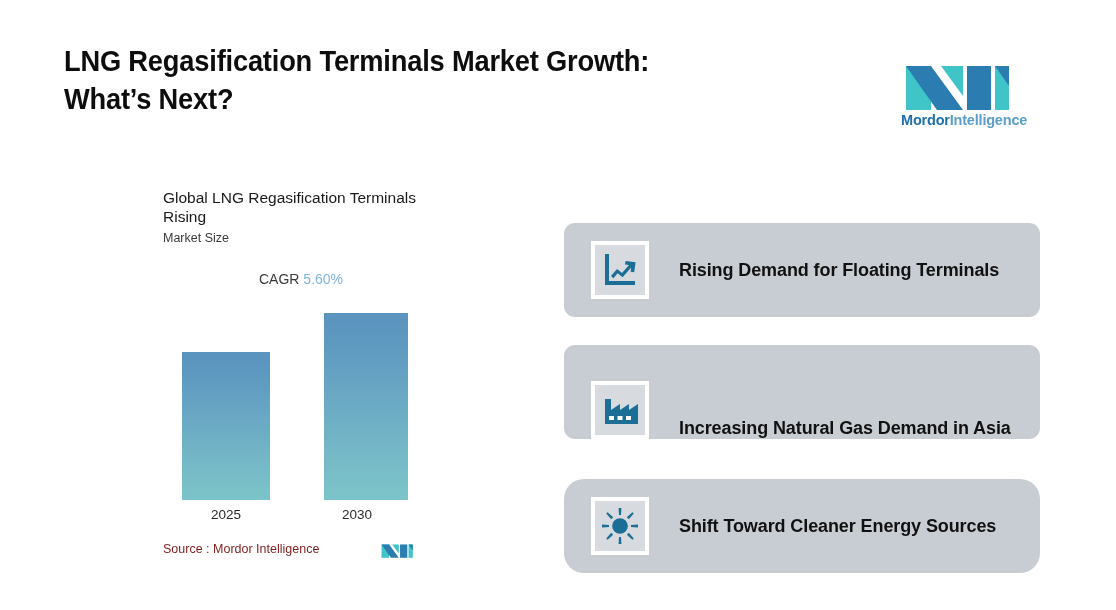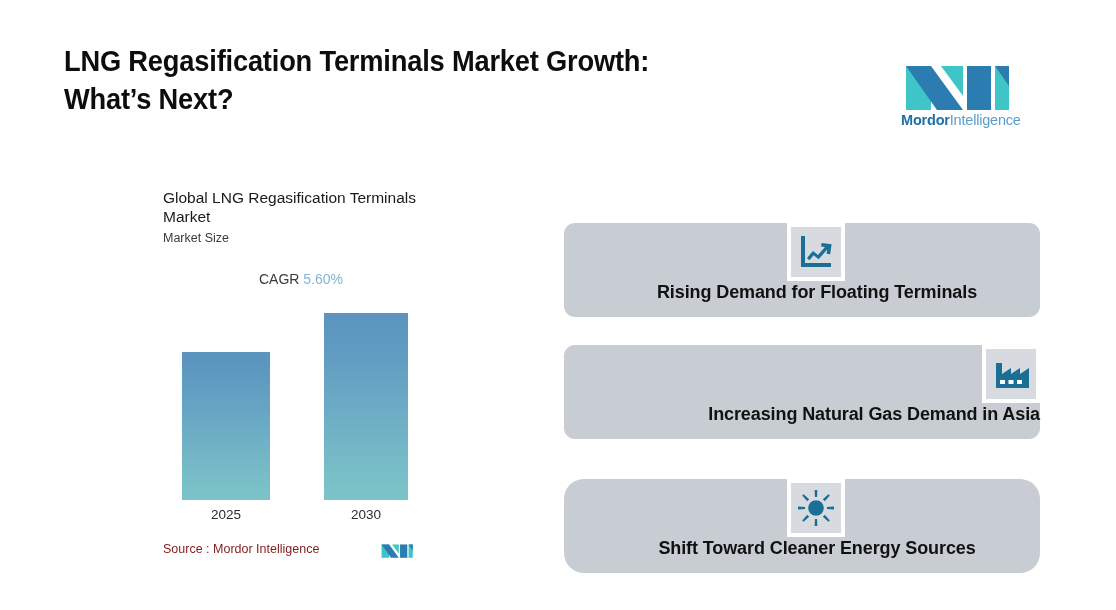--- a/index.html
+++ b/index.html
@@ -23,21 +23,21 @@
   .title .l2{display:block;}
 
   .logo{position:absolute;left:901px;top:52px;width:112px;height:80px;}
   .logo-mark{position:relative;width:112px;height:58px;}
   .logo-mark svg{display:block;}
   .logo-text{
     position:absolute;left:0;top:60px;width:112px;
     text-align:center;font-size:14.5px;line-height:16px;white-space:nowrap;
   }
   .logo-text .b{color:#1f6fa8;font-weight:700;letter-spacing:-0.2px;}
-  .logo-text .n{color:#5b9ec9;font-weight:400;letter-spacing:-0.2px;}
+  .logo-text .n{color:#5b9ec9;font-weight:700;letter-spacing:-0.2px;}
 
   
   .chart{position:absolute;left:163px;top:188px;width:270px;height:370px;}
   .chart-title{
     font-size:15.5px;line-height:19px;font-weight:400;color:#1a1a1a;
     width:265px;
   }
   .chart-sub{
     margin-top:5px;font-size:12.5px;line-height:15px;color:#3a3a3a;font-weight:400;
   }
@@ -53,36 +53,36 @@
     background:linear-gradient(to bottom,#5a94bf 0%,#5f9ac1 18%,#6aa8c4 45%,#76bac7 78%,#7cc4c9 100%);
   }
   .bar.b2025{left:19px;width:88px;height:148px;}
   .bar.b2030{left:161px;width:84px;height:187px;}
 
   .xlabels{position:absolute;left:0;top:318px;width:270px;height:20px;}
   .xlab{
     position:absolute;top:0;font-size:13.5px;line-height:18px;color:#2b2b2b;text-align:center;
   }
   .xlab.x1{left:19px;width:88px;}
-  .xlab.x2{left:161px;width:84px;}
+  .xlab.x2{left:152px;width:84px;}
 
   .source{
     position:absolute;left:0px;top:352px;width:270px;height:22px;
     font-size:12.5px;line-height:18px;color:#7f1d1d;white-space:nowrap;
   }
   .source .lbl{display:inline-block;}
   .source-logo{position:absolute;left:217px;top:0px;width:34px;height:18px;}
   .source-logo svg{display:block;}
 
   
   .cards{position:absolute;left:564px;top:223px;width:476px;height:339px;}
   .card{
     position:absolute;left:0;width:476px;height:94px;
     background:#c8cdd4;border-radius:11px;
-    display:flex;align-items:center;flex-direction:column;
+    display:flex;align-items:center;
   }
   .card.c1{top:0px;}
   .card.c2{top:122px;align-items:flex-end;}
   .card.c3{top:256px;border-radius:20px;}
 
   .icon-tile{
     margin-left:27px;width:58px;height:58px;flex:0 0 58px;
     background:#d7dadf;border:4px solid #ffffff;
     box-sizing:border-box;
     display:flex;align-items:center;justify-content:center;
@@ -114,21 +114,21 @@
         <polygon points="94,14 108,14 108,58 94,58" fill="#3fc4c8"></polygon>
         <polygon points="94,14 108,14 108,34" fill="#2b7cb0"></polygon>
       </svg>
     </div>
     <div class="logo-text">
       <span class="b">Mordor</span><span class="n">Intelligence</span>
     </div>
   </div>
 
   <div class="chart">
-    <div class="chart-title">Global LNG Regasification Terminals Market</div>
+    <div class="chart-title">Global LNG Regasification Terminals Rising</div>
     <div class="chart-sub">Market Size</div>
     <div class="cagr">
       <span>CAGR</span>
       <span class="val">5.60%</span>
     </div>
 
     <div class="plot">
       <div class="bar b2025"></div>
       <div class="bar b2030"></div>
     </div>

